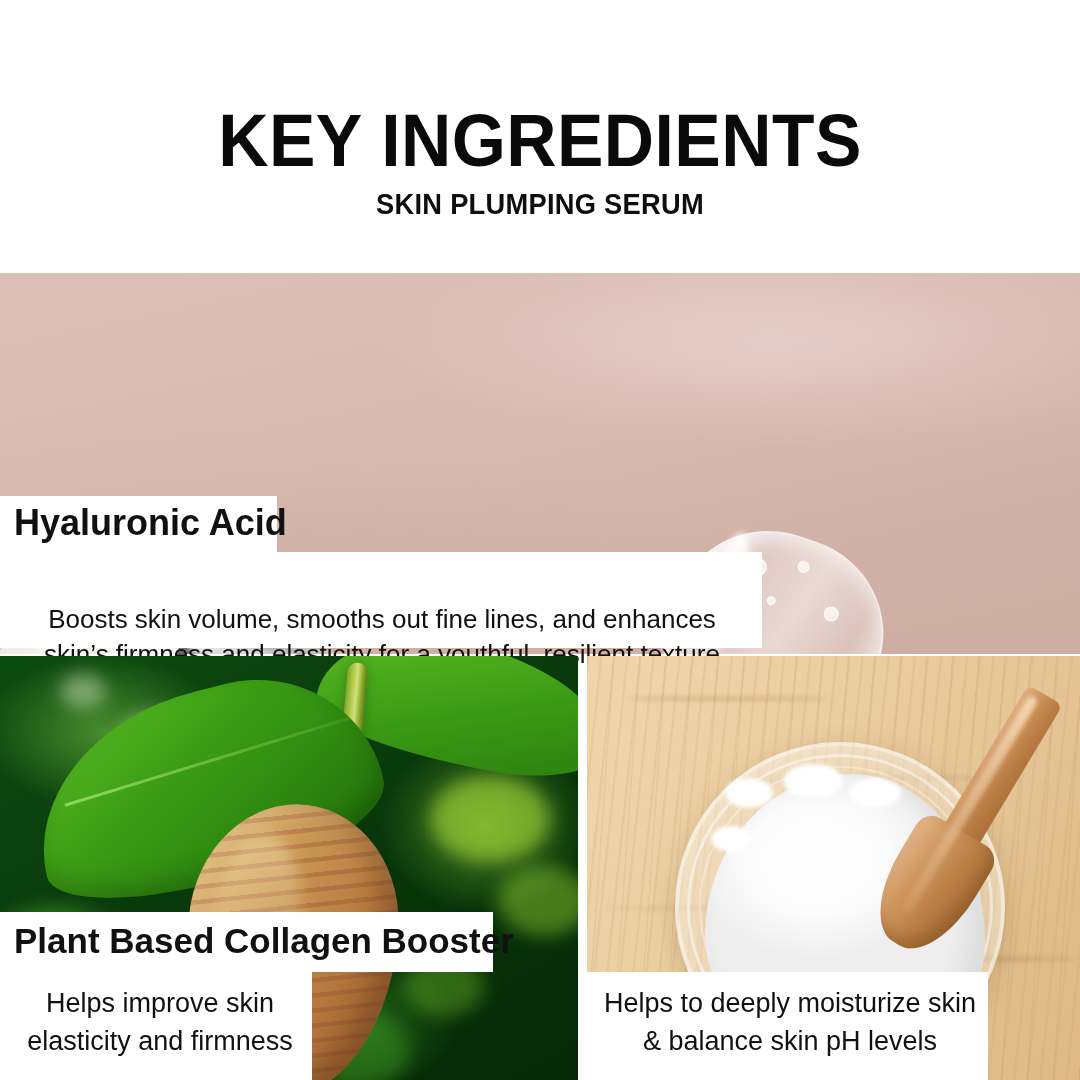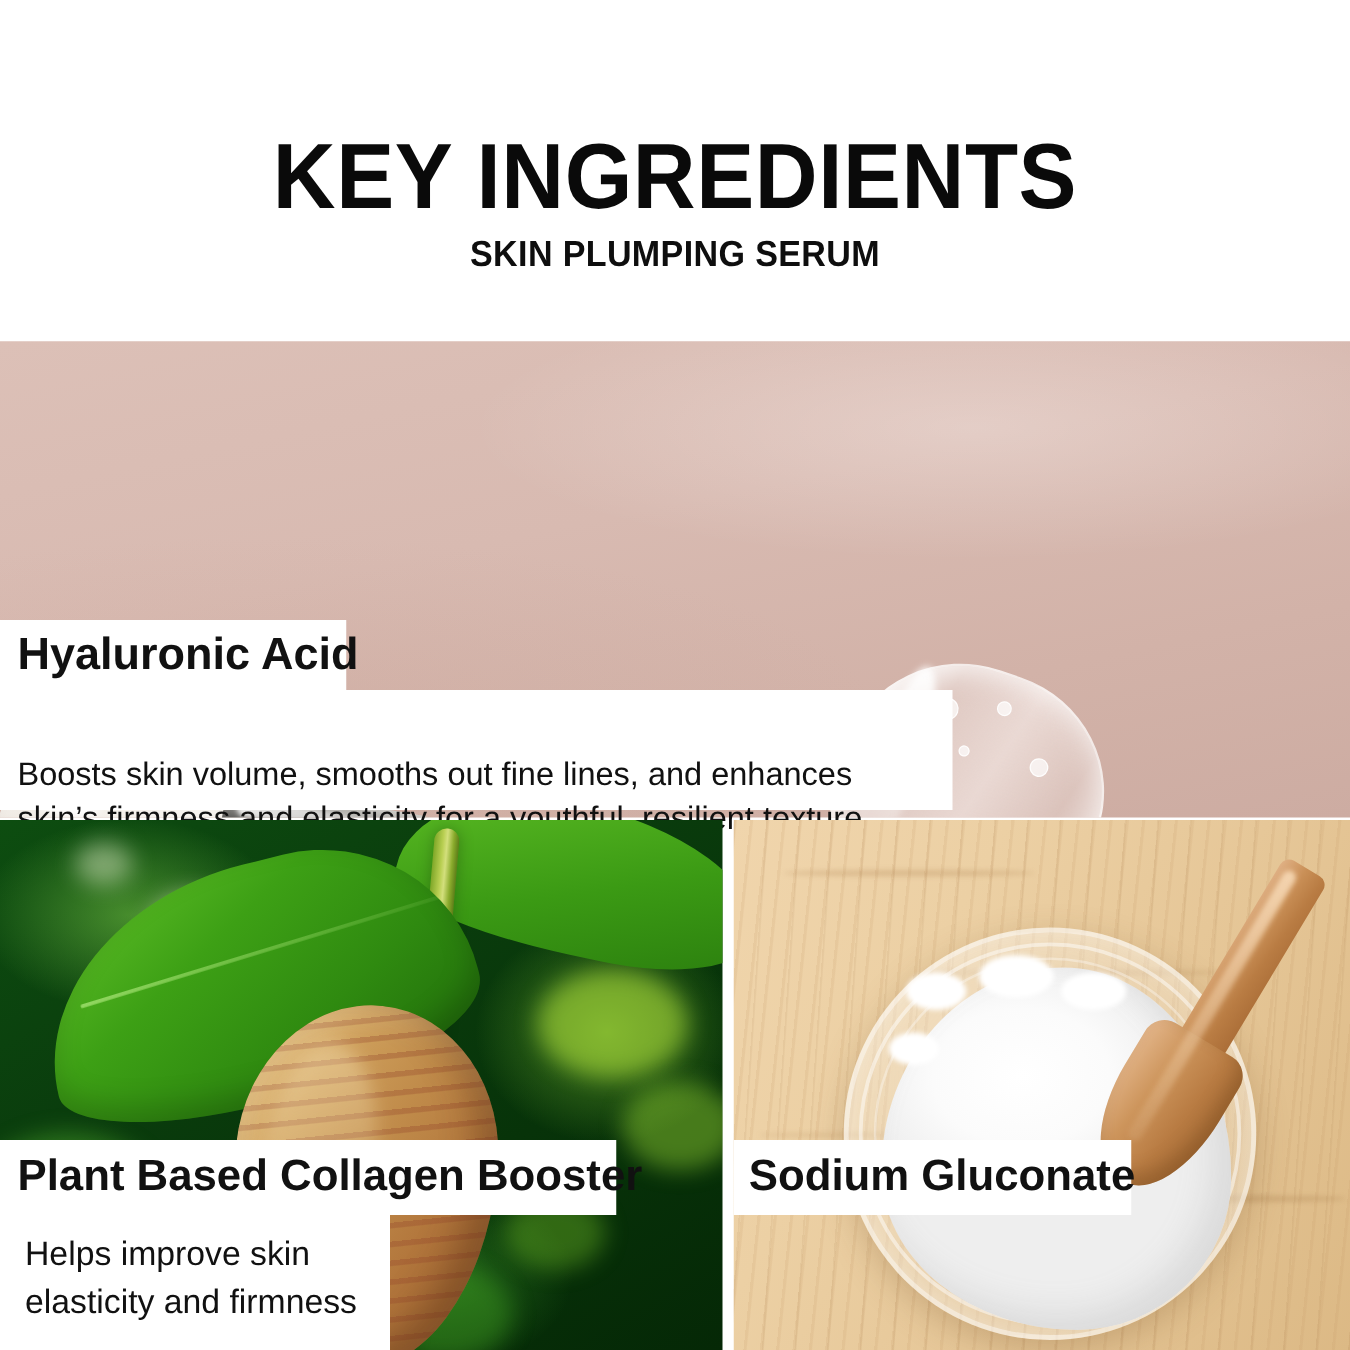--- a/index.html
+++ b/index.html
@@ -189,21 +189,21 @@
     background:linear-gradient(98deg, #e4b78c 0%, #cd955c 34%, #b97c43 66%, #a56a34 100%);
     box-shadow: inset -8px -6px 14px rgba(100,58,20,0.32);
   }
   .scoop-hl {
     position:absolute; left:32px; top:8px; width:11px; height:250px;
     background:linear-gradient(180deg, rgba(255,230,198,0.75), rgba(255,230,198,0.10));
     filter:blur(2px); border-radius:6px;
   }
 
   
-  .tbox { position:absolute; background:#ffffff; }
+  .tbox { position:absolute; background:#ffffff;text-align:center; }
   .tbox .heading {
     font-weight:700; color:#111; line-height:1; white-space:nowrap;
   }
   .tbox .body { color:#111; }
 
   
   .ha-title { left:0; top:496px; width:277px; height:56px; }
   .ha-title .heading { position:absolute; left:14px; top:9px; font-size:36px; }
   .ha-desc { left:0; top:552px; width:762px; height:96px; }
   .ha-desc .body {
@@ -312,17 +312,17 @@
     </div>
   </div>
 
   <div class="tbox pb-title">
     <div class="heading">Plant Based Collagen Booster</div>
   </div>
   <div class="tbox pb-desc">
     <div class="body">Helps improve skin elasticity and firmness</div>
   </div>
 
-  <div class="tbox sg-title">
-    <div class="heading">Sodium Gluconate</div>
+  <div class="tbox sg-desc">
+    <div class="body">Helps to deeply moisturize skin &amp; balance skin pH levels</div>
   </div>
 
 </div>
 
 </body></html>

